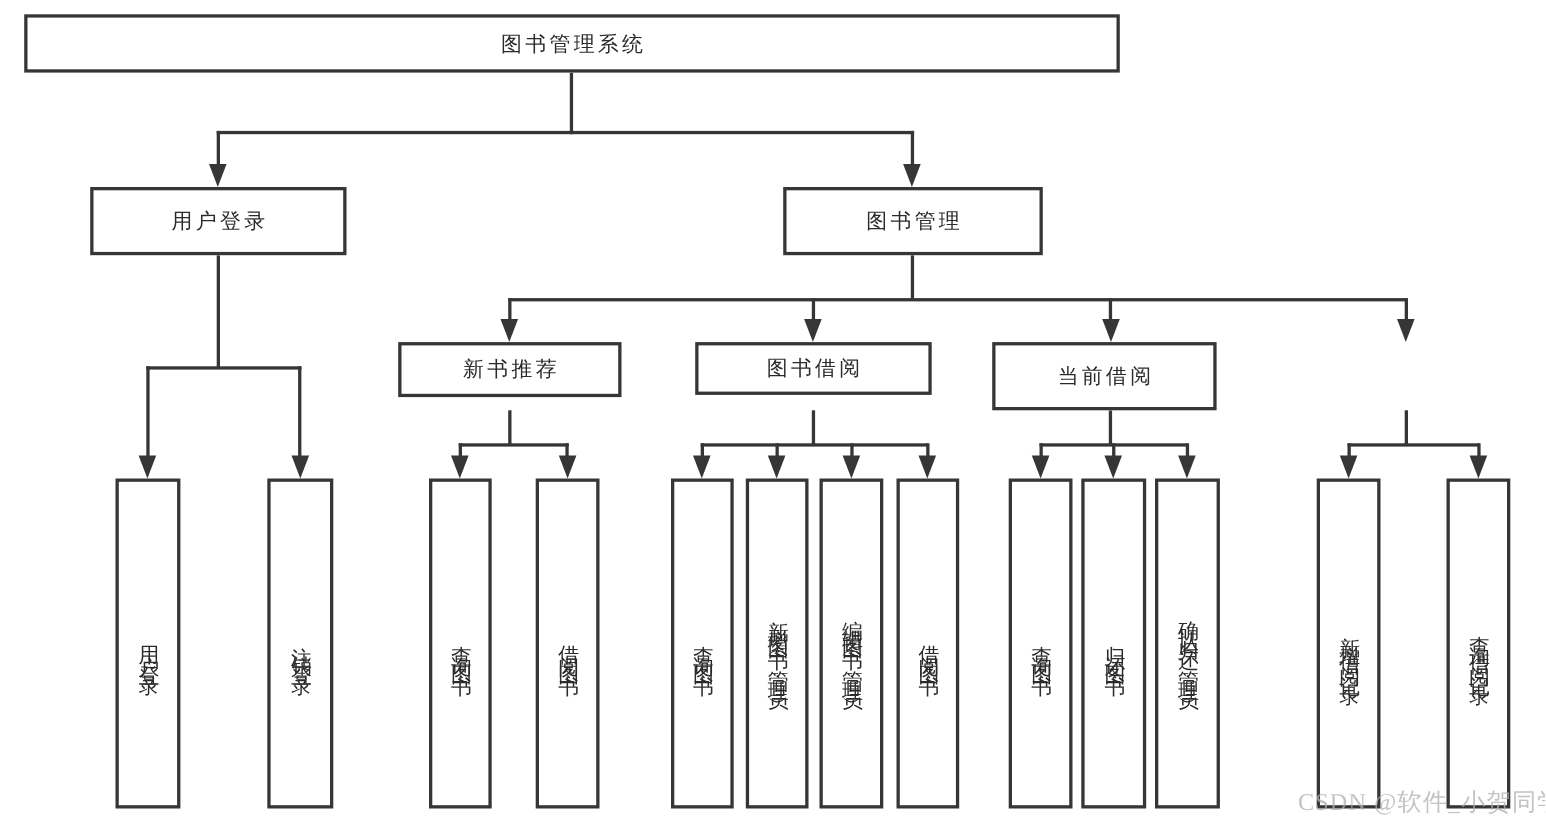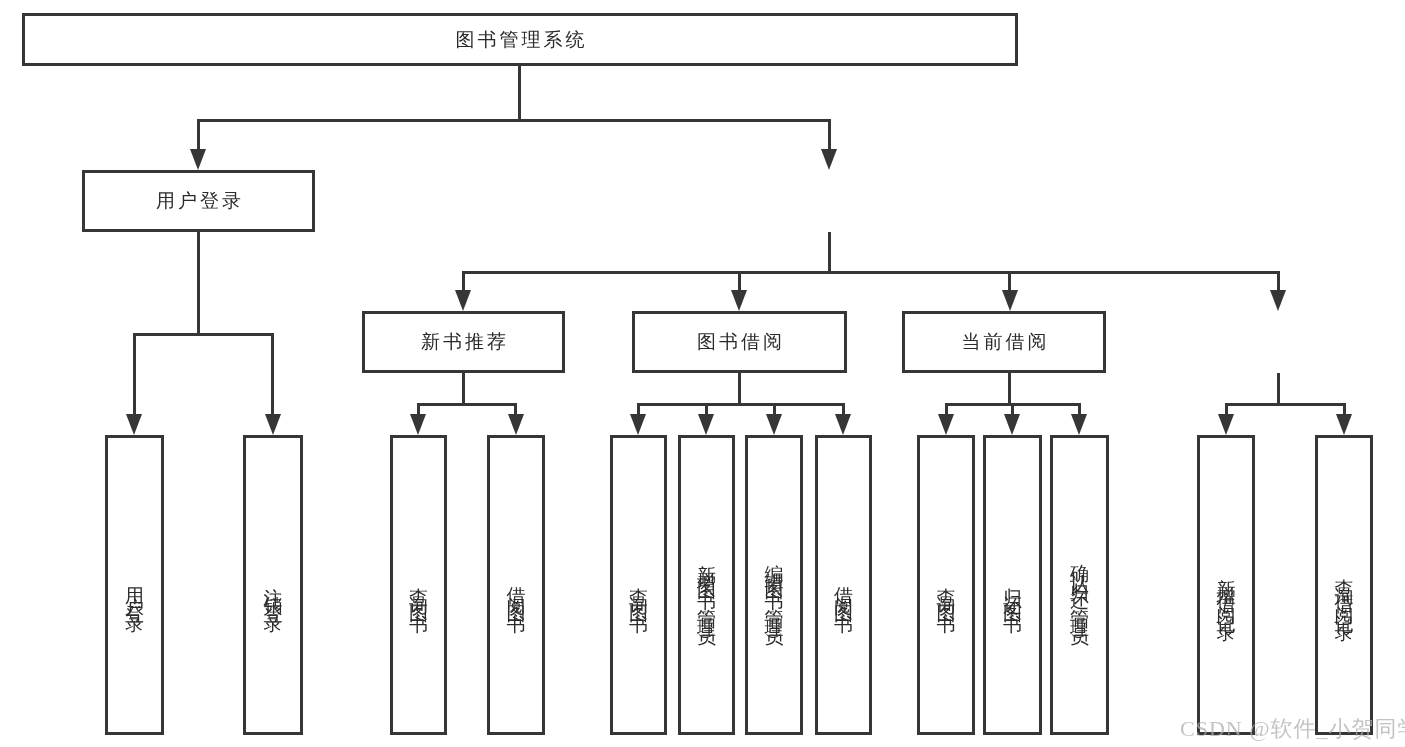--- a/index.html
+++ b/index.html
@@ -35,23 +35,24 @@
   }
 </style>
 </head>
 <body>
 
 <div class="canvas">
 
   <div class="node hnode" style="left:22px;top:13px;width:996px;height:53px">图书管理系统</div>
 
   <div class="node hnode" style="left:82px;top:170px;width:233px;height:62px">用户登录</div>
+  <div class="node hnode" style="left:712px;top:170px;width:236px;height:62px">图书管理</div>
 
-  <div class="node hnode" style="left:362px;top:311px;width:203px;height:62px">新书推荐</div>
-  <div class="node hnode" style="left:632px;top:311px;width:215px;height:62px">图书借阅</div>
+  <div class="node hnode" style="left:362px;top:311px;width:203px;height:50px">新书推荐</div>
+  <div class="node hnode" style="left:632px;top:311px;width:215px;height:48px">图书借阅</div>
   <div class="node hnode" style="left:902px;top:311px;width:204px;height:62px">当前借阅</div>
 
   <div class="node vnode" style="left:105px;top:435px;width:59px;height:300px">用户登录</div>
   <div class="node vnode" style="left:243px;top:435px;width:60px;height:300px">注销登录</div>
 
   <div class="node vnode" style="left:390px;top:435px;width:57px;height:300px">查询图书</div>
   <div class="node vnode" style="left:487px;top:435px;width:58px;height:300px">借阅图书</div>
 
   <div class="node vnode" style="left:610px;top:435px;width:57px;height:300px">查询图书</div>
   <div class="node vnode" style="left:678px;top:435px;width:57px;height:300px">新增图书（管理员）</div>

